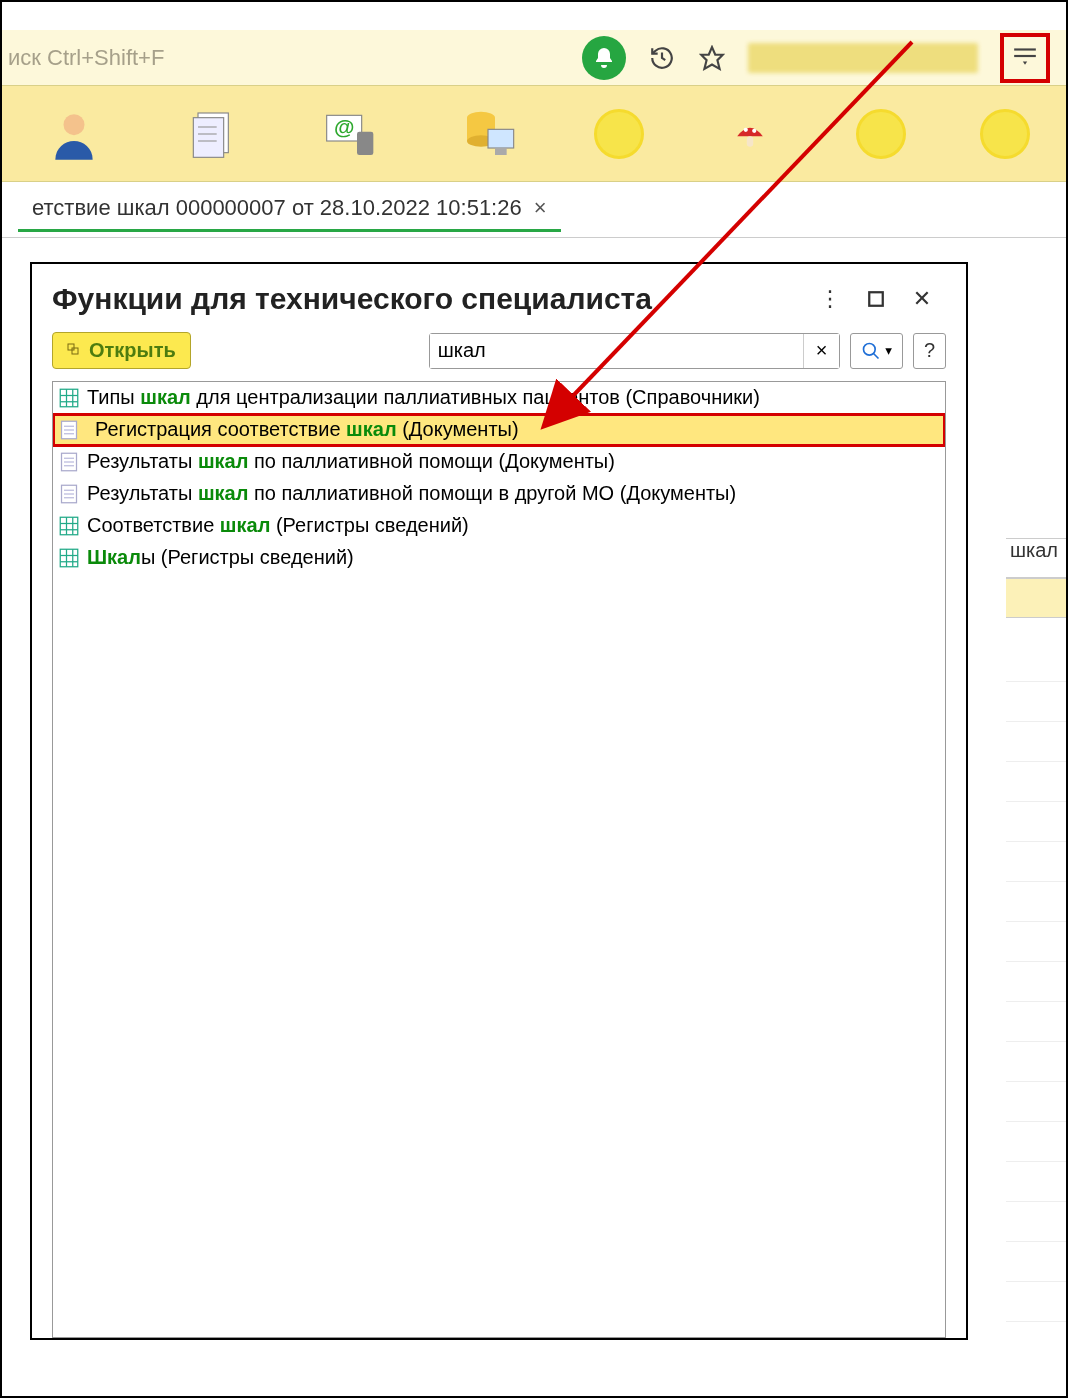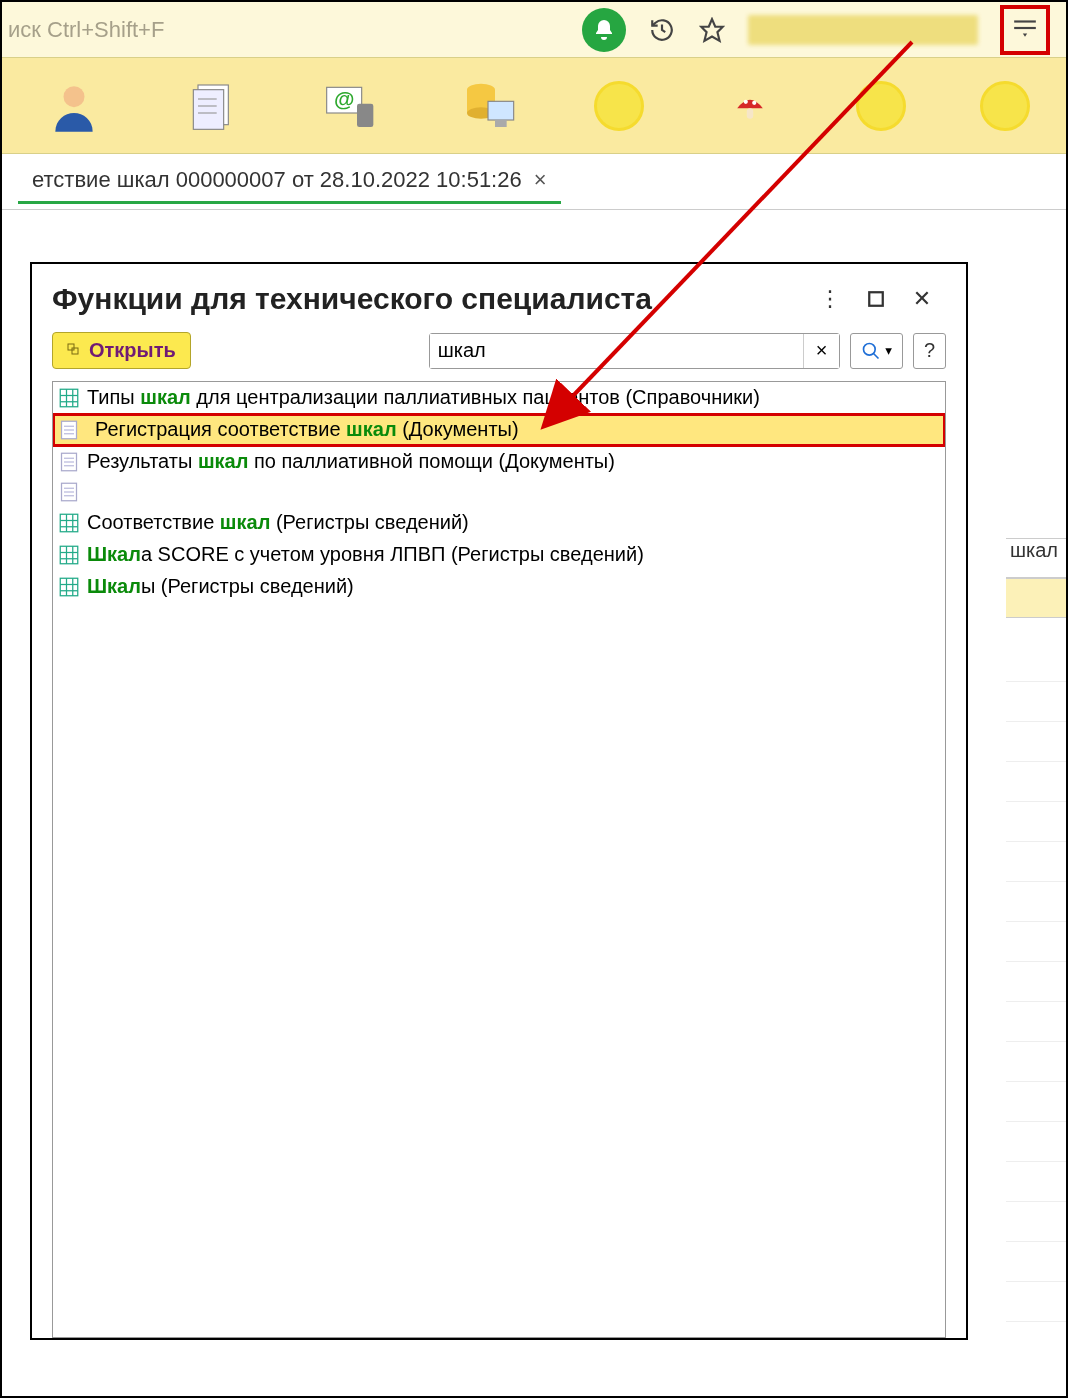--- a/index.html
+++ b/index.html
@@ -13,20 +13,21 @@
     overflow: hidden;
     position: relative;
   }
   .topbar {
     background: #fdf8da;
     height: 56px;
     display: flex;
     align-items: center;
     border-bottom: 1px solid #d9d088;
     position: relative;
+    margin-top: 28px;
   }
   .search-hint {
     color: #a6a08a;
     font-size: 22px;
     padding-left: 6px;
     flex: 1;
   }
   .topbar-icons {
     display: flex;
     align-items: center;
@@ -122,21 +123,21 @@
     gap:10px;
     padding: 4px 20px 12px 20px;
   }
   .open-btn {
     background: #fce94f;
     border: 1px solid #b3a52a;
     border-radius: 4px;
     padding: 6px 14px;
     font-size: 20px;
     font-weight: bold;
-    color: #701a75;
+    color: #4d7c0f;
     display:flex;
     align-items:center;
     gap:6px;
     cursor:pointer;
   }
   .search-box {
     flex:1;
     display:flex;
     border: 1px solid #999;
     border-radius: 3px;
@@ -403,40 +404,31 @@
         </svg>
         <span>Результаты <span class="hl">шкал</span> по паллиативной помощи (Документы)</span>
       </div>
       <div class="list-row">
         <svg class="row-icon" viewBox="0 0 16 16">
           <rect x="2" y="1" width="12" height="14" fill="#fff" stroke="#aac"></rect>
           <line x1="4" y1="5" x2="12" y2="5" stroke="#bbd"></line>
           <line x1="4" y1="8" x2="12" y2="8" stroke="#bbd"></line>
           <line x1="4" y1="11" x2="12" y2="11" stroke="#bbd"></line>
         </svg>
+        <span>Результаты <span class="hl">шкал</span> по паллиативной помощи в другой МО (Документы)</span>
       </div>
       <div class="list-row">
         <svg class="row-icon" viewBox="0 0 16 16">
           <rect x="1" y="1" width="14" height="14" fill="none" stroke="#2a8" stroke-width="1"></rect>
           <line x1="1" y1="6" x2="15" y2="6" stroke="#2a8"></line>
           <line x1="1" y1="11" x2="15" y2="11" stroke="#2a8"></line>
           <line x1="6" y1="1" x2="6" y2="15" stroke="#2a8"></line>
           <line x1="11" y1="1" x2="11" y2="15" stroke="#2a8"></line>
         </svg>
         <span>Соответствие <span class="hl">шкал</span> (Регистры сведений)</span>
-      </div>
-      <div class="list-row">
-        <svg class="row-icon" viewBox="0 0 16 16">
-          <rect x="1" y="1" width="14" height="14" fill="none" stroke="#2a8" stroke-width="1"></rect>
-          <line x1="1" y1="6" x2="15" y2="6" stroke="#2a8"></line>
-          <line x1="1" y1="11" x2="15" y2="11" stroke="#2a8"></line>
-          <line x1="6" y1="1" x2="6" y2="15" stroke="#2a8"></line>
-          <line x1="11" y1="1" x2="11" y2="15" stroke="#2a8"></line>
-        </svg>
-        <span><span class="hl">Шкал</span>а SCORE с учетом уровня ЛПВП (Регистры сведений)</span>
       </div>
       <div class="list-row">
         <svg class="row-icon" viewBox="0 0 16 16">
           <rect x="1" y="1" width="14" height="14" fill="none" stroke="#2a8" stroke-width="1"></rect>
           <line x1="1" y1="6" x2="15" y2="6" stroke="#2a8"></line>
           <line x1="1" y1="11" x2="15" y2="11" stroke="#2a8"></line>
           <line x1="6" y1="1" x2="6" y2="15" stroke="#2a8"></line>
           <line x1="11" y1="1" x2="11" y2="15" stroke="#2a8"></line>
         </svg>
         <span><span class="hl">Шкал</span>ы (Регистры сведений)</span>

